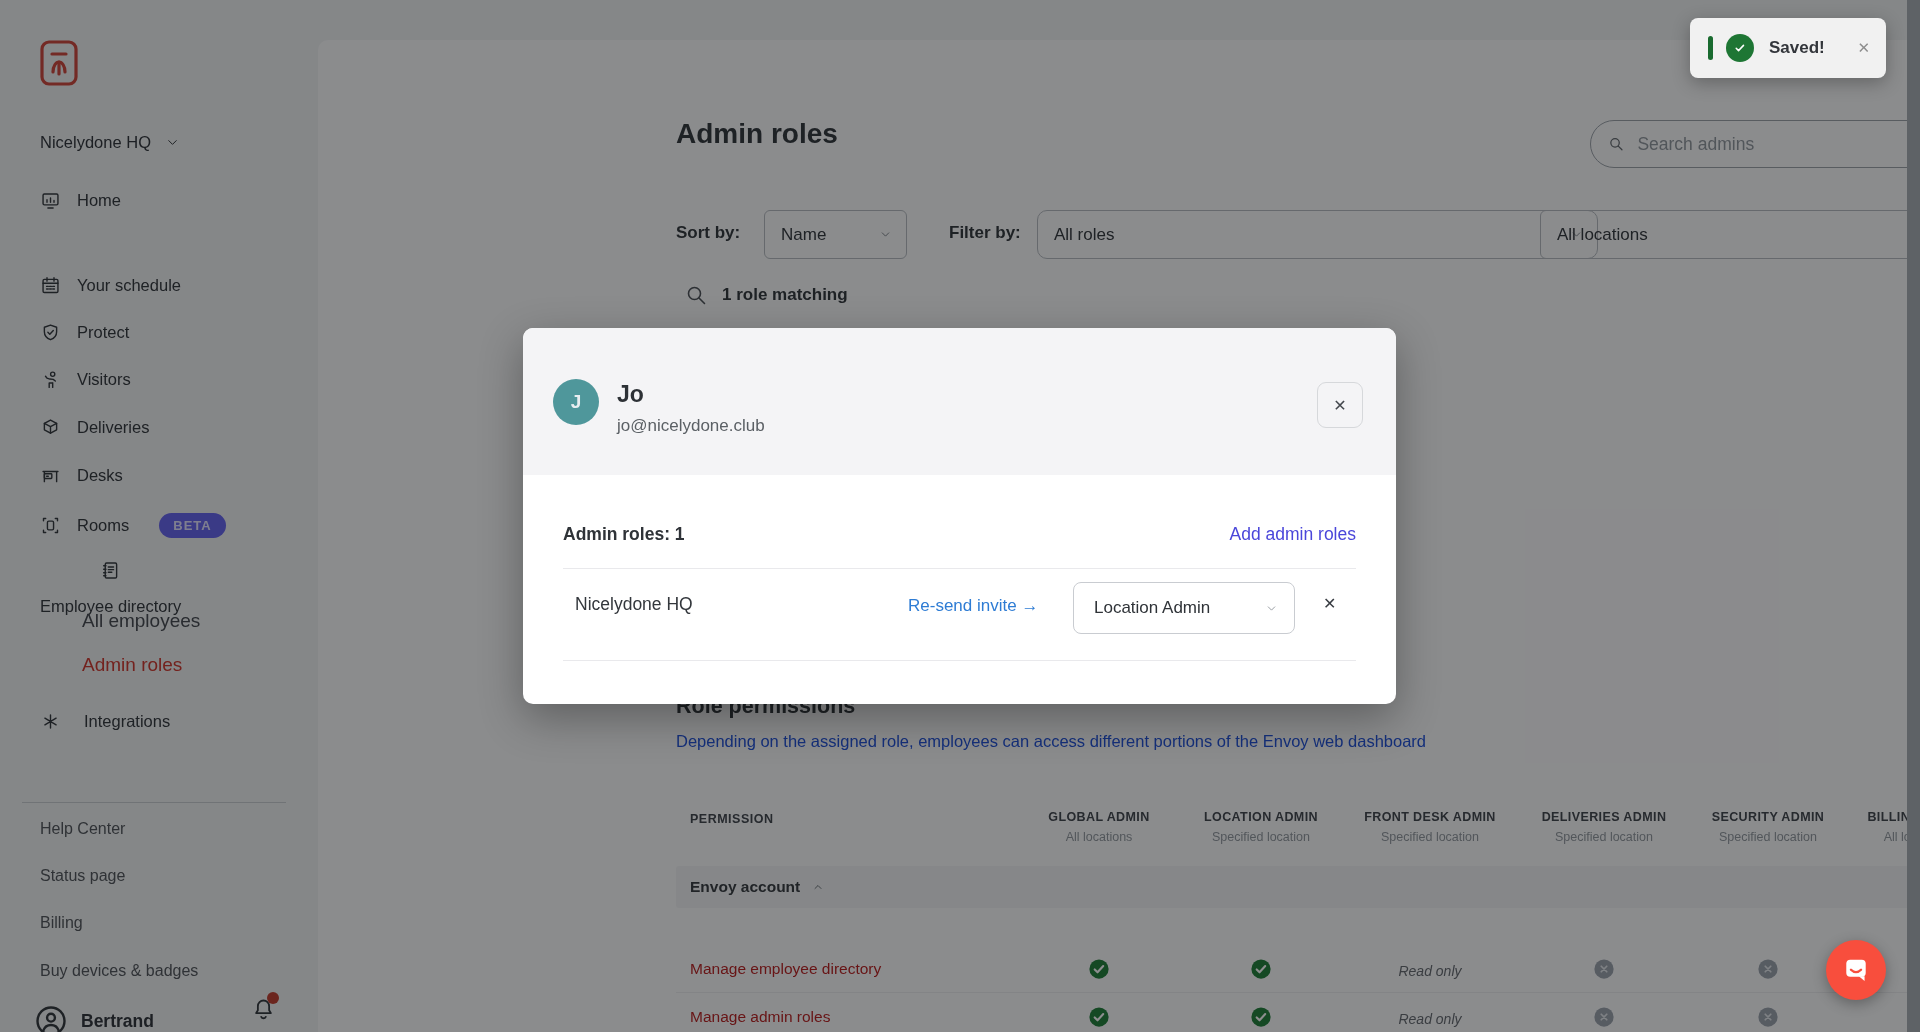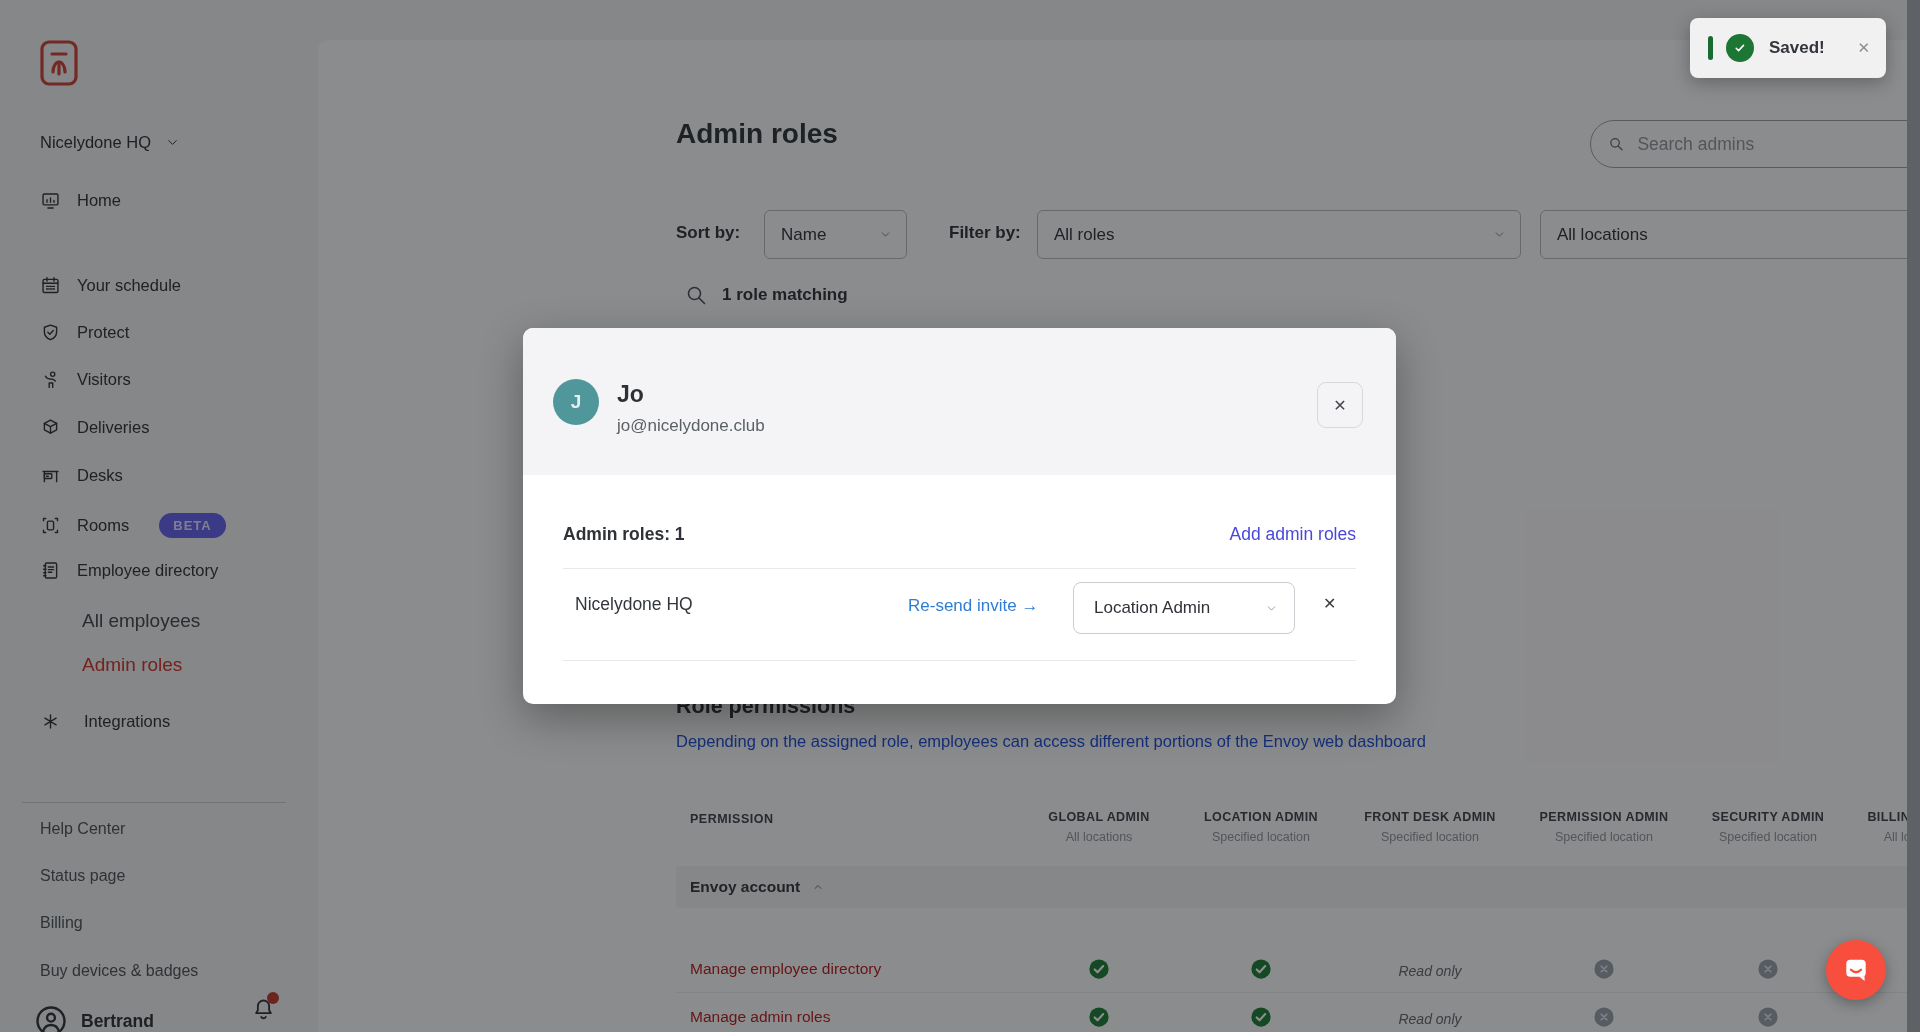--- a/index.html
+++ b/index.html
@@ -115,21 +115,21 @@
         <span>Desks</span>
       </div>
       <div class="nav-item" style="top:513px;">
         <svg class="ic" width="21" height="21" viewBox="0 0 24 24">
             <path d="M6.5 4H4v2.5M17.5 4H20v2.5M6.5 20H4v-2.5M17.5 20H20v-2.5"></path>
             <rect x="8.5" y="7" width="7" height="10" rx="1.5"></rect>
           </svg>
         <span>Rooms</span>
         <span class="beta">BETA</span>
       </div>
-      <div class="nav-item" style="top:560px;">
+      <div class="nav-item" style="top:560px;flex-direction:column;">
         <svg class="ic" width="21" height="21" viewBox="0 0 24 24">
             <rect x="6" y="3.5" width="13" height="17" rx="1.5"></rect>
             <path d="M9.5 8h6M9.5 11h6M9.5 14h4M4.2 6.5h2.6M4.2 10.5h2.6M4.2 14.5h2.6M4.2 18h2.6"></path>
           </svg>
         <span>Employee directory</span>
       </div>
       <div class="sub-item" style="top:610px;">All employees</div>
       <div class="sub-item" style="top:654px;color:#cf342a;">Admin roles</div>
       <div class="nav-item" style="top:711px;gap:23px;">
         <svg class="ic" width="21" height="21" viewBox="0 0 24 24">
@@ -173,21 +173,21 @@
       </div>
 
       <div class="abs flabel" style="left:358px;">Sort by:</div>
       <div class="abs select" style="left:446px;width:143px;">
         <span>Name</span>
         <svg class="ic" width="13" height="13" viewBox="0 0 24 24" style="stroke:#6b7076;">
             <path d="M6 9l6 6 6-6"></path>
           </svg>
       </div>
       <div class="abs flabel" style="left:631px;">Filter by:</div>
-      <div class="abs select" style="left:719px;width:484px;">
+      <div class="abs select" style="left:719px;width:561px;border-radius:10px;">
         <span>All roles</span>
         <svg class="ic" width="13" height="13" viewBox="0 0 24 24" style="stroke:#6b7076;">
             <path d="M6 9l6 6 6-6"></path>
           </svg>
       </div>
       <div class="abs select" style="left:1222px;width:619px;">
         <span>All locations</span>
 
       </div>
 
@@ -219,21 +219,21 @@
           </div>
           <div class="perm-col abs" style="left: 853px; top: 770px;">
             <div class="t">LOCATION ADMIN</div>
             <div class="s">Specified location</div>
           </div>
           <div class="perm-col abs" style="left: 1022px; top: 770px;">
             <div class="t">FRONT DESK ADMIN</div>
             <div class="s">Specified location</div>
           </div>
           <div class="perm-col abs" style="left: 1196px; top: 770px;">
-            <div class="t">PERMISSION ADMIN</div>
+            <div class="t">DELIVERIES ADMIN</div>
             <div class="s">Specified location</div>
           </div>
           <div class="perm-col abs" style="left: 1360px; top: 770px;">
             <div class="t">SECURITY ADMIN</div>
             <div class="s">Specified location</div>
           </div>
           <div class="perm-col abs" style="left: 1509px; top: 770px;">
             <div class="t">BILLING ADMIN</div>
             <div class="s">All locations</div>
           </div>

